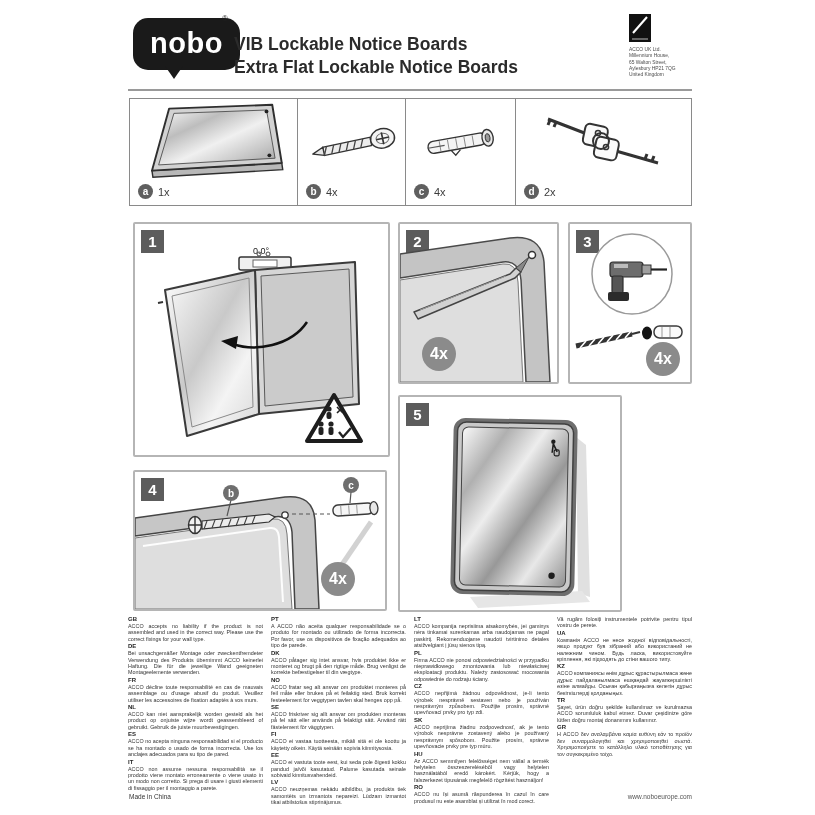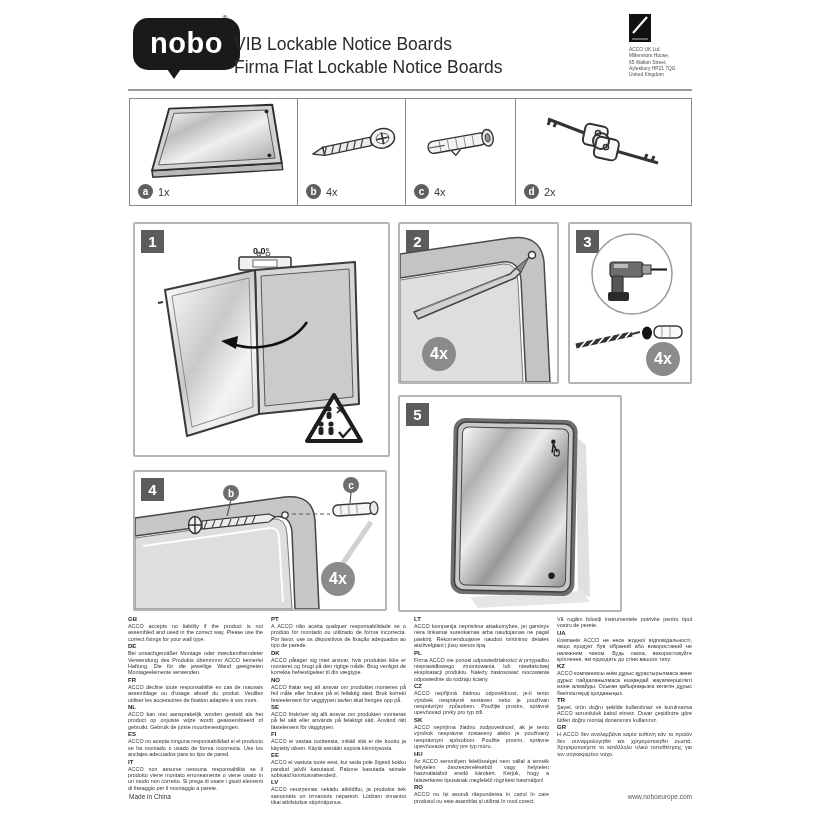--- a/index.html
+++ b/index.html
@@ -6,21 +6,21 @@
   body{font-family:"Liberation Sans", sans-serif; color:#2e2e2e;}
   .sheet{position:relative;width:815px;height:815px;background:#fff;overflow:hidden;}
   .abs{position:absolute;}
 
   
   .nobo-logo{left:133px;top:18px;width:107px;height:52px;background:#1a1a1a;border-radius:15px;
     display:flex;align-items:center;justify-content:center;}
   .nobo-logo .txt{color:#fff;font-weight:bold;font-size:29px;letter-spacing:.5px;transform:translateY(-1px);}
   .nobo-tail{left:165px;top:66px;width:0;height:0;border-left:9px solid transparent;border-right:9px solid transparent;border-top:13px solid #1a1a1a;}
   .reg{left:222px;top:14px;font-size:8px;color:#222;}
-  .title{left:234px;top:33px;font-size:17.5px;font-weight:normal;color:#2b2b2b;line-height:23px;white-space:nowrap;}
+  .title{left:234px;top:33px;font-size:17.5px;font-weight:bold;color:#2b2b2b;line-height:23px;white-space:nowrap;}
   .acco-logo{left:629px;top:14px;width:22px;height:28px;background:#111;}
   .acco-logo svg{display:block;}
   .address{left:629px;top:47px;width:70px;font-size:4.9px;line-height:6.3px;color:#4a4a4a;}
   .hrule{left:128px;top:89px;width:564px;height:2px;background:#9a9a9a;}
 
   
   .parts{left:129px;top:98px;width:561px;height:106px;border:1.5px solid #8a8a8a;display:flex;}
   .pcell{position:relative;height:100%;box-sizing:border-box;}
   .pcell + .pcell{border-left:1.5px solid #8a8a8a;}
   .pcell .art{position:absolute;left:0;top:2px;right:0;bottom:22px;display:flex;align-items:center;justify-content:center;}
@@ -30,21 +30,21 @@
   .pqty{font-size:11px;color:#3c3c3c;text-align:center;}
 
   
   .step{border:2px solid #b5b5b5;border-radius:2px;background:#fff;box-sizing:border-box;}
   .step-num{position:absolute;top:6px;left:6px;width:23px;height:23px;background:#5c5c5c;color:#fff;
     font-size:15px;font-weight:bold;display:flex;align-items:center;justify-content:center;}
   .qty-badge{position:absolute;width:34px;height:34px;border-radius:50%;background:#8b8b8b;color:#fff;
     font-size:16px;font-weight:bold;display:flex;align-items:center;justify-content:center;}
   .mini-badge{position:absolute;width:16px;height:16px;border-radius:50%;background:#6e6e6e;color:#fff;
     font-size:10px;font-weight:bold;display:flex;align-items:center;justify-content:center;}
-  .level-text{position:absolute;font-size:9px;color:#222;font-weight:bold;}
+  .level-text{position:absolute;font-size:9px;color:#222;font-weight:normal;}
 
   
   .legal{left:128px;top:616px;width:564px;display:flex;gap:8px;}
   .lcol{width:135px;}
   .lblock{margin-bottom:1px;}
   .lcode{display:block;font-size:6px;font-weight:bold;color:#1f1f1f;line-height:7px;}
   .ltext{display:block;font-size:5.4px;line-height:6.4px;color:#333;text-align:justify;}
   .made-in{left:129px;top:793px;font-size:6.5px;color:#333;}
   .website{left:128px;top:793px;width:564px;text-align:right;font-size:6.5px;color:#555;}
 </style>
@@ -54,21 +54,21 @@
 <div class="sheet">
 
   <div class="abs nobo-logo">
     <span class="txt">nobo</span>
   </div>
   <div class="abs nobo-tail"></div>
   <div class="abs reg">®</div>
 
   <div class="abs title">
     <div>VIB Lockable Notice Boards</div>
-    <div>Firma Flat Lockable Notice Boards</div>
+    <div>Extra Flat Lockable Notice Boards</div>
   </div>
 
   <div class="abs acco-logo">
     <svg width="22" height="28" viewBox="0 0 22 28">
       <rect x="0" y="0" width="22" height="22" fill="#111"></rect>
       <path d="M4 19 L18 3" stroke="#fff" stroke-width="2"></path>
       <rect x="0" y="22" width="22" height="6" fill="#111"></rect>
       <path d="M3 25 h16" stroke="#fff" stroke-width="1" opacity="0.7"></path>
     </svg>
   </div>

